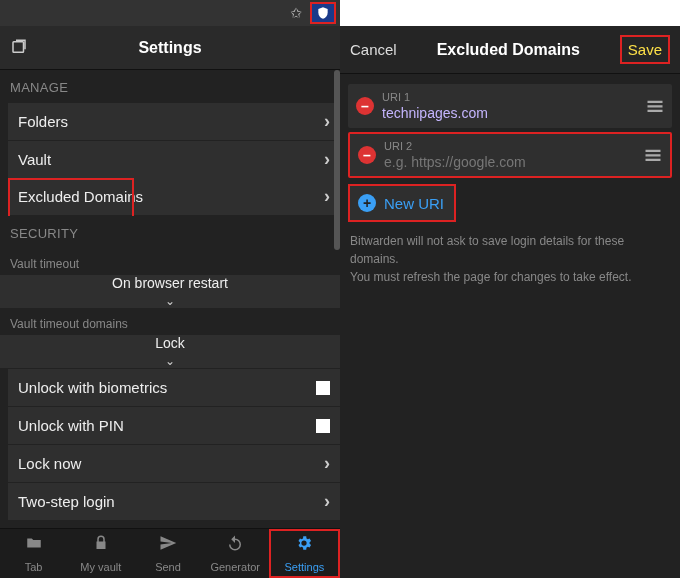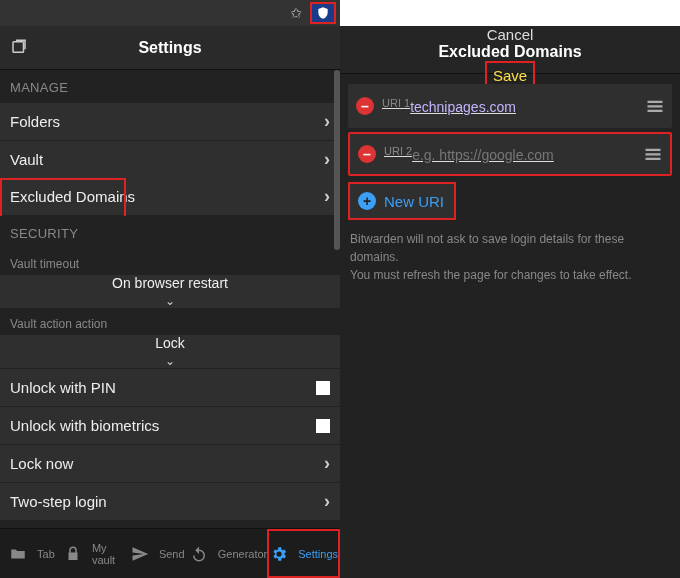--- a/index.html
+++ b/index.html
@@ -8,43 +8,43 @@
   .left { width: 340px; height: 578px; background: #222; color: #ddd; position: relative; display: flex; flex-direction: column; }
   .right { width: 340px; height: 578px; background: #222; color: #ddd; position: relative; display: flex; flex-direction: column; }
   .addrbar { height: 26px; background: #333; display: flex; justify-content: flex-end; align-items: center; padding: 0 4px; gap: 8px; }
   .star { color: #bbb; font-size: 14px; }
   .shield-btn { width: 26px; height: 22px; background: #1a3a8a; border: 2px solid #d22; display: flex; align-items: center; justify-content: center; }
   .shield-svg { width: 14px; height: 14px; fill: #fff; }
   .titlebar { height: 44px; background: #2a2a2a; display: flex; align-items: center; padding: 0 10px; border-bottom: 1px solid #111; position: relative; }
   .titlebar .back { width: 20px; height: 20px; }
   .titlebar .title { flex: 1; text-align: center; font-weight: 600; font-size: 16px; color: #fff; }
   .section-header { padding: 10px 10px 8px; color: #888; font-size: 13px; letter-spacing: 0.3px; }
-  .row { height: 38px; background: #2f2f2f; display: flex; align-items: center; padding: 0 10px; border-bottom: 1px solid #222; font-size: 15px; color: #eee; justify-content: space-between; }
+  .row { height: 38px; background: #2f2f2f; display: flex; align-items: center; padding: 0 10px; border-bottom: 1px solid #222; font-size: 15px; color: #eee; justify-content: space-between; margin-left: 8px; }
   .row .label { flex: 1; }
   .chev { font-size: 18px; color: #ccc; font-weight: bold; }
   .field-lbl { padding: 8px 10px 4px; color: #888; font-size: 12px; }
   .select-row { height: 34px; background: #2f2f2f; display: flex; align-items: center; padding: 0 10px; border-bottom: 1px solid #222; font-size: 14px; color: #eee; justify-content: space-between; flex-direction: column; }
   .caret-down { font-size: 12px; color: #ccc; }
   .check { width: 14px; height: 14px; background: #fff; }
   .redbox { border: 2px solid #d22; }
   .scroll { flex: 1; overflow: hidden; position: relative; }
   .scrollbar { position: absolute; right: 0; top: 0; width: 6px; height: 180px; background: #555; border-radius: 3px; }
   .tabbar { height: 50px; background: #1c1c1c; display: flex; border-top: 1px solid #111; }
-  .tabbtn { flex: 1; display: flex; flex-direction: row; align-items: center; justify-content: center; color: #888; font-size: 11px; gap: 9px; }
+  .tabbtn { flex: 1; display: flex; flex-direction: column; align-items: center; justify-content: center; color: #888; font-size: 11px; gap: 9px; text-align: center; }
   .tabbtn.active { color: #3a9ff5; }
   .tabbtn .ico { width: 20px; height: 18px; display: flex; align-items: center; justify-content: center; }
   .tab-settings-box { border: 2px solid #d22; }
   
-  .r-header { height: 48px; display: flex; align-items: center; padding: 0 10px; background: #252525; border-bottom: 1px solid #111; flex-direction: column; }
+  .r-header { height: 48px; display: flex; align-items: center; padding: 0 10px; background: #252525; border-bottom: 1px solid #111; }
   .r-header .cancel { color: #ddd; font-size: 15px; }
   .r-header .rtitle { flex: 1; text-align: center; font-weight: 600; font-size: 16px; color: #fff; }
   .r-header .save { color: #fde047; font-size: 15px; padding: 4px 6px; }
   .uri-block { margin: 10px 8px 0; background: #2f2f2f; border-radius: 2px; padding: 6px 8px; display: flex; align-items: center; position: relative; min-height: 44px; }
   .uri-remove { width: 18px; height: 18px; border-radius: 50%; background: #d33; display: flex; align-items: center; justify-content: center; color: #fff; font-weight: bold; font-size: 14px; line-height: 1; margin-right: 8px; flex-shrink: 0; }
-  .uri-content { flex: 1; display: flex; flex-direction: row; text-decoration: underline; }
+  .uri-content { flex: 1; display: flex; flex-direction: column; }
   .uri-lbl { color: #888; font-size: 11px; }
   .uri-val { color: #c4b5fd; font-size: 14px; margin-top: 2px; }
   .uri-ph { color: #777; font-size: 14px; margin-top: 2px; }
   .uri-opt { width: 18px; height: 14px; margin-left: 8px; flex-shrink: 0; }
   .uri-opt svg { width: 18px; height: 14px; }
   .new-uri { margin: 6px 8px 0; background: #2f2f2f; padding: 8px; display: flex; align-items: center; color: #3a9ff5; font-size: 15px; }
   .new-uri .plus { width: 18px; height: 18px; border-radius: 50%; background: #3a9ff5; color: #222; display: flex; align-items: center; justify-content: center; font-weight: bold; margin-right: 8px; font-size: 14px; }
   .hint { padding: 10px 10px; color: #888; font-size: 12px; line-height: 1.5; }
   .right-spacer { height: 26px; background: #fff; }
 </style>
@@ -88,31 +88,31 @@
       <div class="row" style="margin-top:-38px">
         <span class="label">Excluded Domains</span>
         <span class="chev">›</span>
       </div>
       <div class="section-header">SECURITY</div>
       <div class="field-lbl">Vault timeout</div>
       <div class="select-row">
         <span>On browser restart</span>
         <span class="caret-down">⌄</span>
       </div>
-      <div class="field-lbl">Vault action action</div>
+      <div class="field-lbl">Vault timeout domains</div>
       <div class="select-row">
         <span>Lock</span>
         <span class="caret-down">⌄</span>
       </div>
       <div class="row">
+        <span class="label">Unlock with biometrics</span>
+        <span class="check"></span>
+      </div>
+      <div class="row">
         <span class="label">Unlock with PIN</span>
-        <span class="check"></span>
-      </div>
-      <div class="row">
-        <span class="label">Unlock with biometrics</span>
         <span class="check"></span>
       </div>
       <div class="row">
         <span class="label">Lock now</span>
         <span class="chev">›</span>
       </div>
       <div class="row">
         <span class="label">Two-step login</span>
         <span class="chev">›</span>
       </div>

